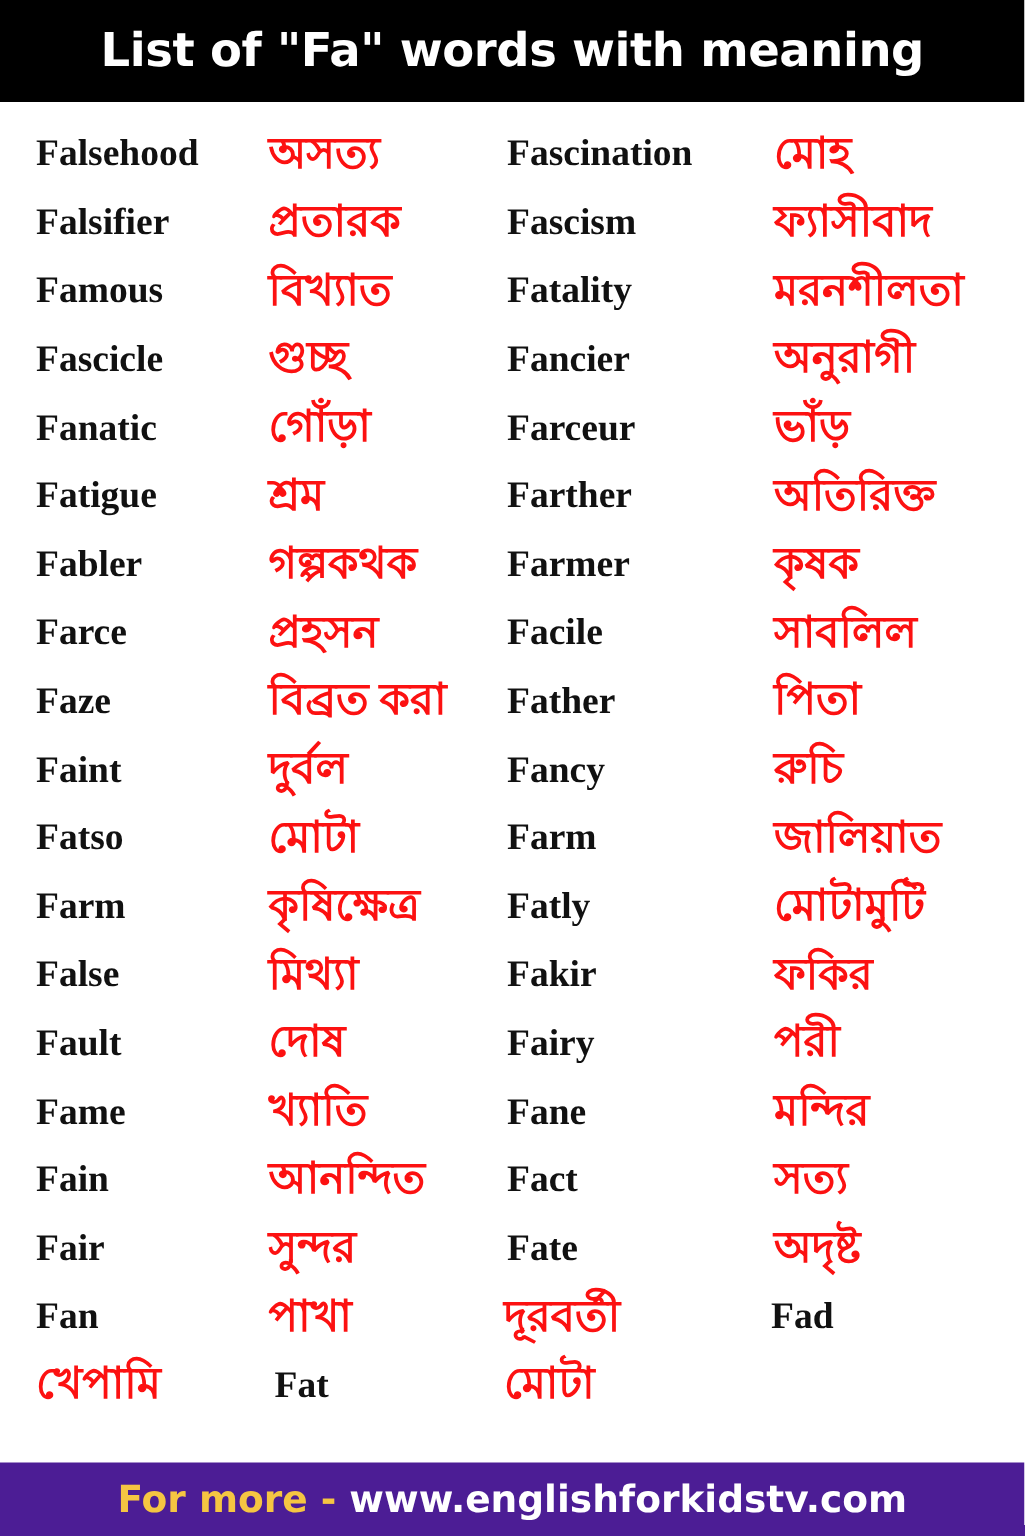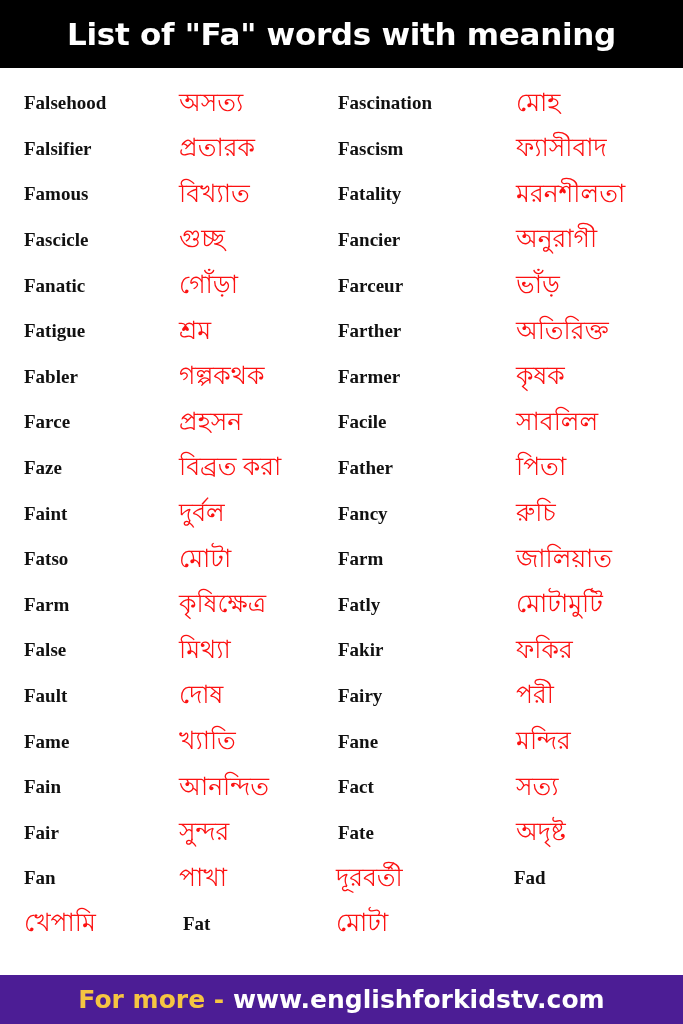--- a/index.html
+++ b/index.html
@@ -64,28 +64,28 @@
     display: flex;
     align-items: center;
     box-sizing: border-box;
     overflow: visible;
     white-space: nowrap;
   }
   .eng {
     color: #111111;
     font-family: "Liberation Serif", "DejaVu Serif", serif;
     font-weight: bold;
-    font-size: 19px;
+    font-size: 25px;
     line-height: 1;
   }
   .ben {
     color: #fc1111;
     font-family: "Liberation Serif", "DejaVu Sans", sans-serif;
-    font-weight: normal;
-    font-size: 25px;
+    font-weight: bold;
+    font-size: 29px;
     line-height: 1.05;
   }
   
   .col3 { padding-left: 4px; }
   .col4 { padding-left: 2px; }
 
   
   .footer-bar {
     width: 100%;
     height: 49px;

